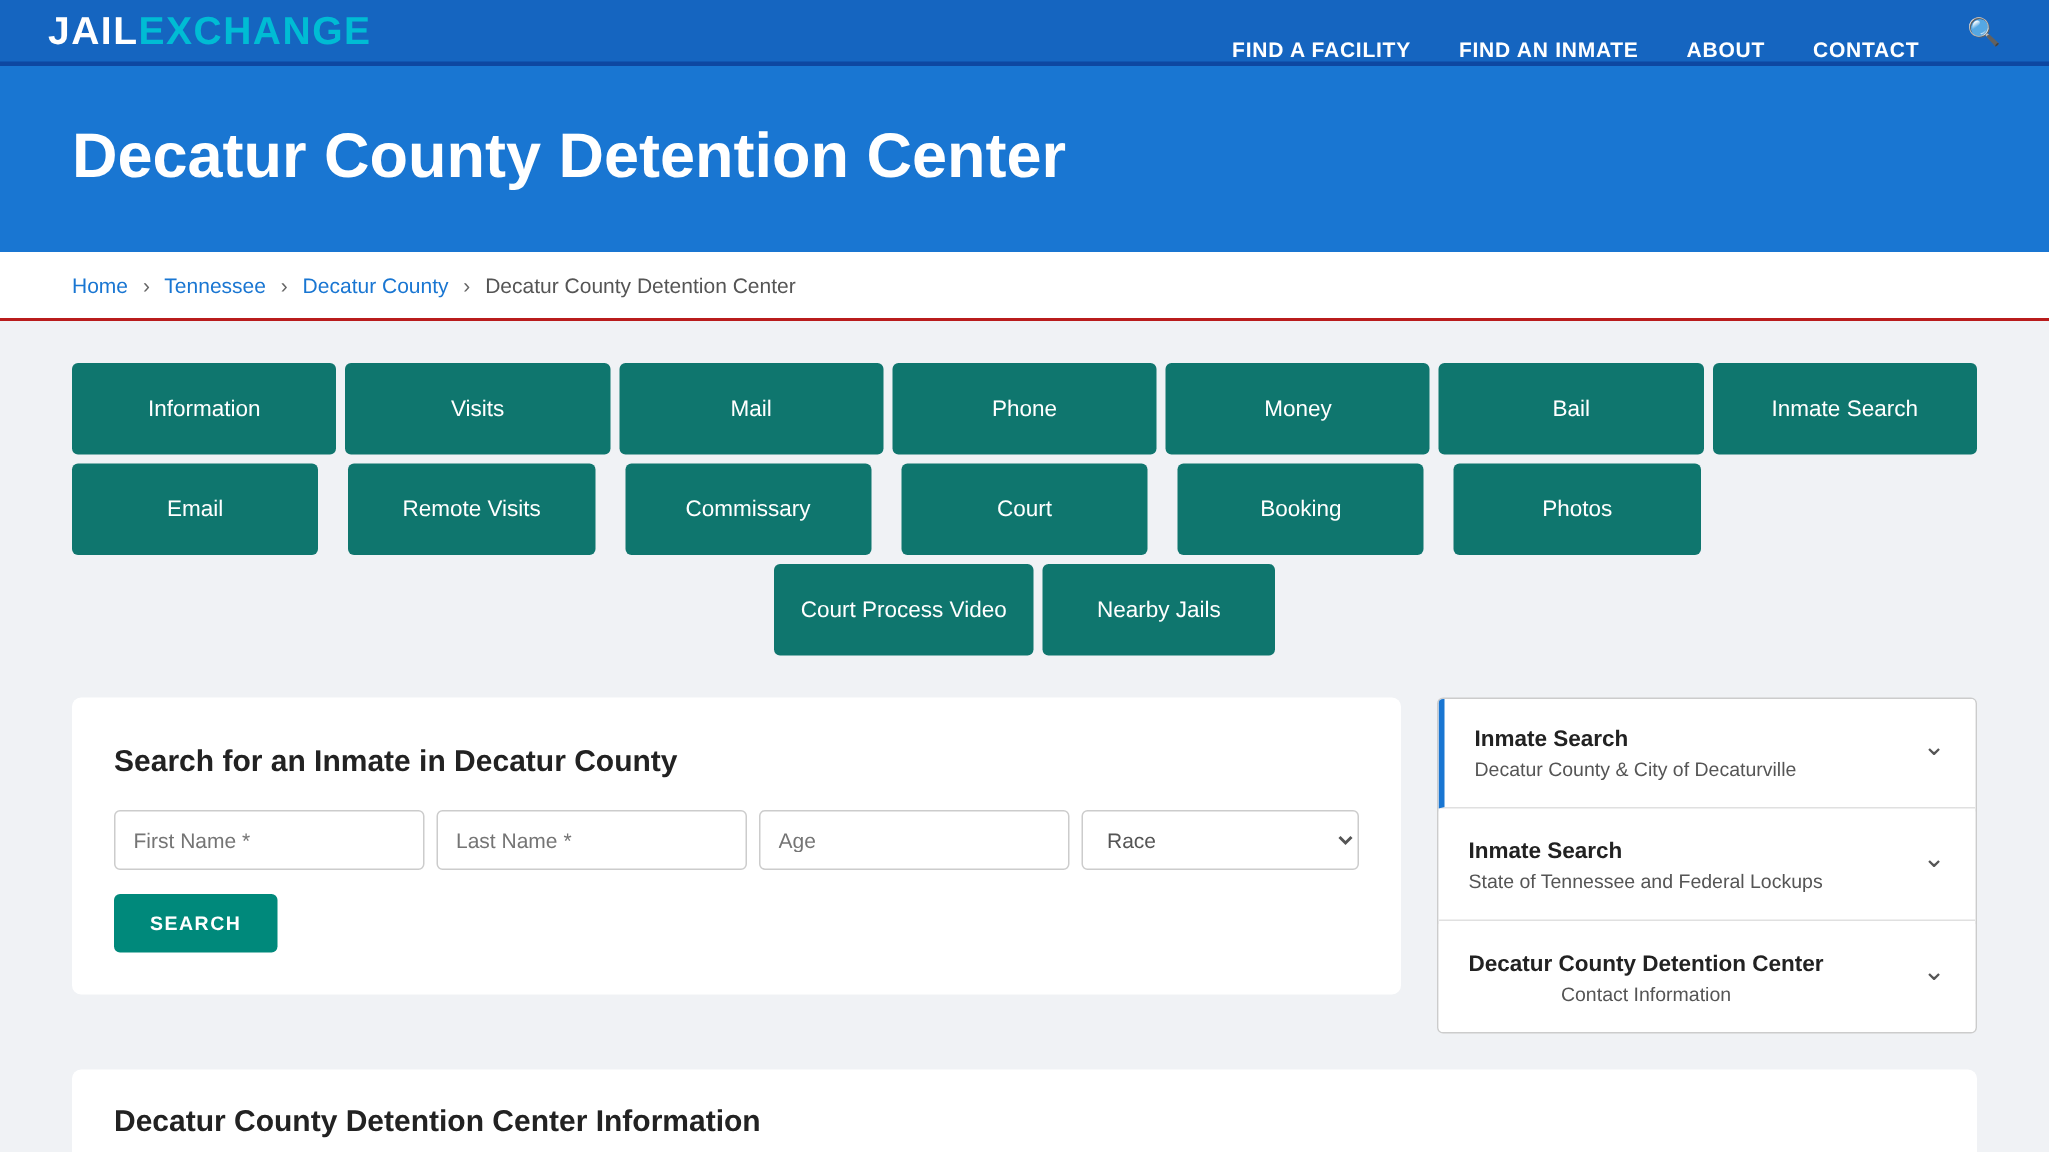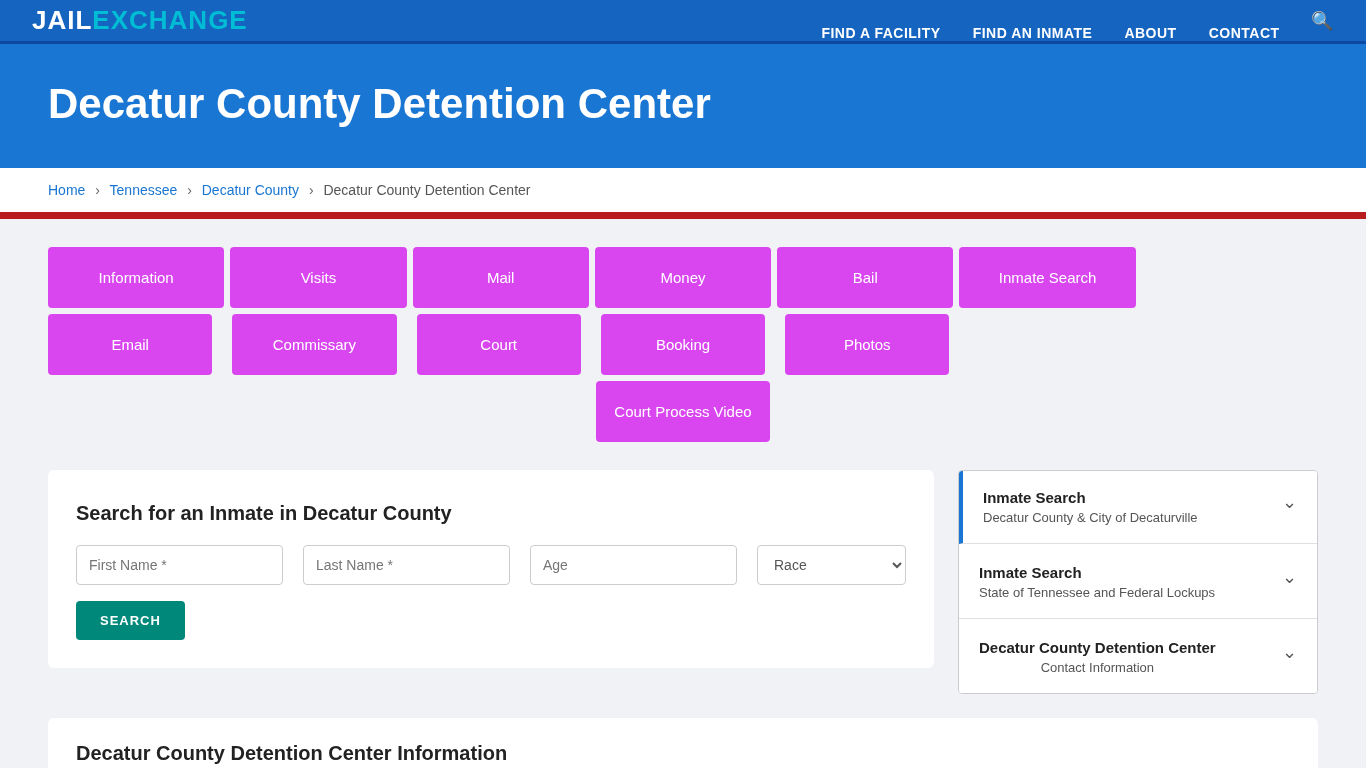--- a/index.html
+++ b/index.html
@@ -53,21 +53,21 @@
       color: #fff;
       font-size: 42px;
       font-weight: 800;
     }
 
     
     .breadcrumb {
       background: #fff;
       padding: 14px 48px;
       font-size: 14px;
-      border-bottom: 7px solid #b91c1c;
+      border-bottom: 2px solid #b91c1c;
     }
     .breadcrumb a {
       color: #1976d2;
       text-decoration: none;
     }
     .breadcrumb span.sep { color: #666; margin: 0 6px; }
     .breadcrumb span.current { color: #555; }
 
     
     .main-content {
@@ -88,21 +88,21 @@
       gap: 20px;
       margin-bottom: 6px;
     }
     .btn-grid-row3 {
       display: flex;
       justify-content: center;
       gap: 6px;
       margin-bottom: 28px;
     }
     .grid-btn {
-      background: #d946ef;
+      background: #0f766e;
       color: #fff;
       border: none;
       border-radius: 4px;
       padding: 22px 8px;
       font-size: 15px;
       font-weight: 500;
       cursor: pointer;
       text-align: center;
       transition: background 0.2s;
     }
@@ -128,21 +128,21 @@
     }
     .search-panel h2 {
       font-size: 20px;
       font-weight: 700;
       text-align: left;
       margin-bottom: 20px;
       color: #222;
     }
     .search-form-row {
       display: flex;
-      gap: 20px;
+      gap: 8px;
       margin-bottom: 16px;
     }
     .search-form-row input,
     .search-form-row select {
       flex: 1;
       padding: 10px 12px;
       border: 1px solid #ccc;
       border-radius: 4px;
       font-size: 14px;
       color: #555;
@@ -245,35 +245,38 @@
   <span class="sep">›</span>
   <span class="current">Decatur County Detention Center</span>
 </div>
 
 <div class="main-content">
 
   <div class="btn-grid">
     <button class="grid-btn">Information</button>
     <button class="grid-btn">Visits</button>
     <button class="grid-btn">Mail</button>
+    <button class="grid-btn">Phone</button>
     <button class="grid-btn">Money</button>
     <button class="grid-btn">Bail</button>
     <button class="grid-btn">Inmate Search</button>
   </div>
 
   <div class="btn-grid-row2">
     <button class="grid-btn">Email</button>
+    <button class="grid-btn">Remote Visits</button>
     <button class="grid-btn">Commissary</button>
     <button class="grid-btn">Court</button>
     <button class="grid-btn">Booking</button>
     <button class="grid-btn">Photos</button>
   </div>
 
   <div class="btn-grid-row3">
     <button class="grid-btn grid-btn-wide">Court Process Video</button>
+    <button class="grid-btn grid-btn-wide">Nearby Jails</button>
   </div>
 
   <div class="bottom-section">
 
     <div class="search-panel">
       <h2>Search for an Inmate in Decatur County</h2>
       <div class="search-form-row">
         <input type="text" placeholder="First Name *" style="">
         <input type="text" placeholder="Last Name *" style="">
         <input type="text" placeholder="Age" style="">

